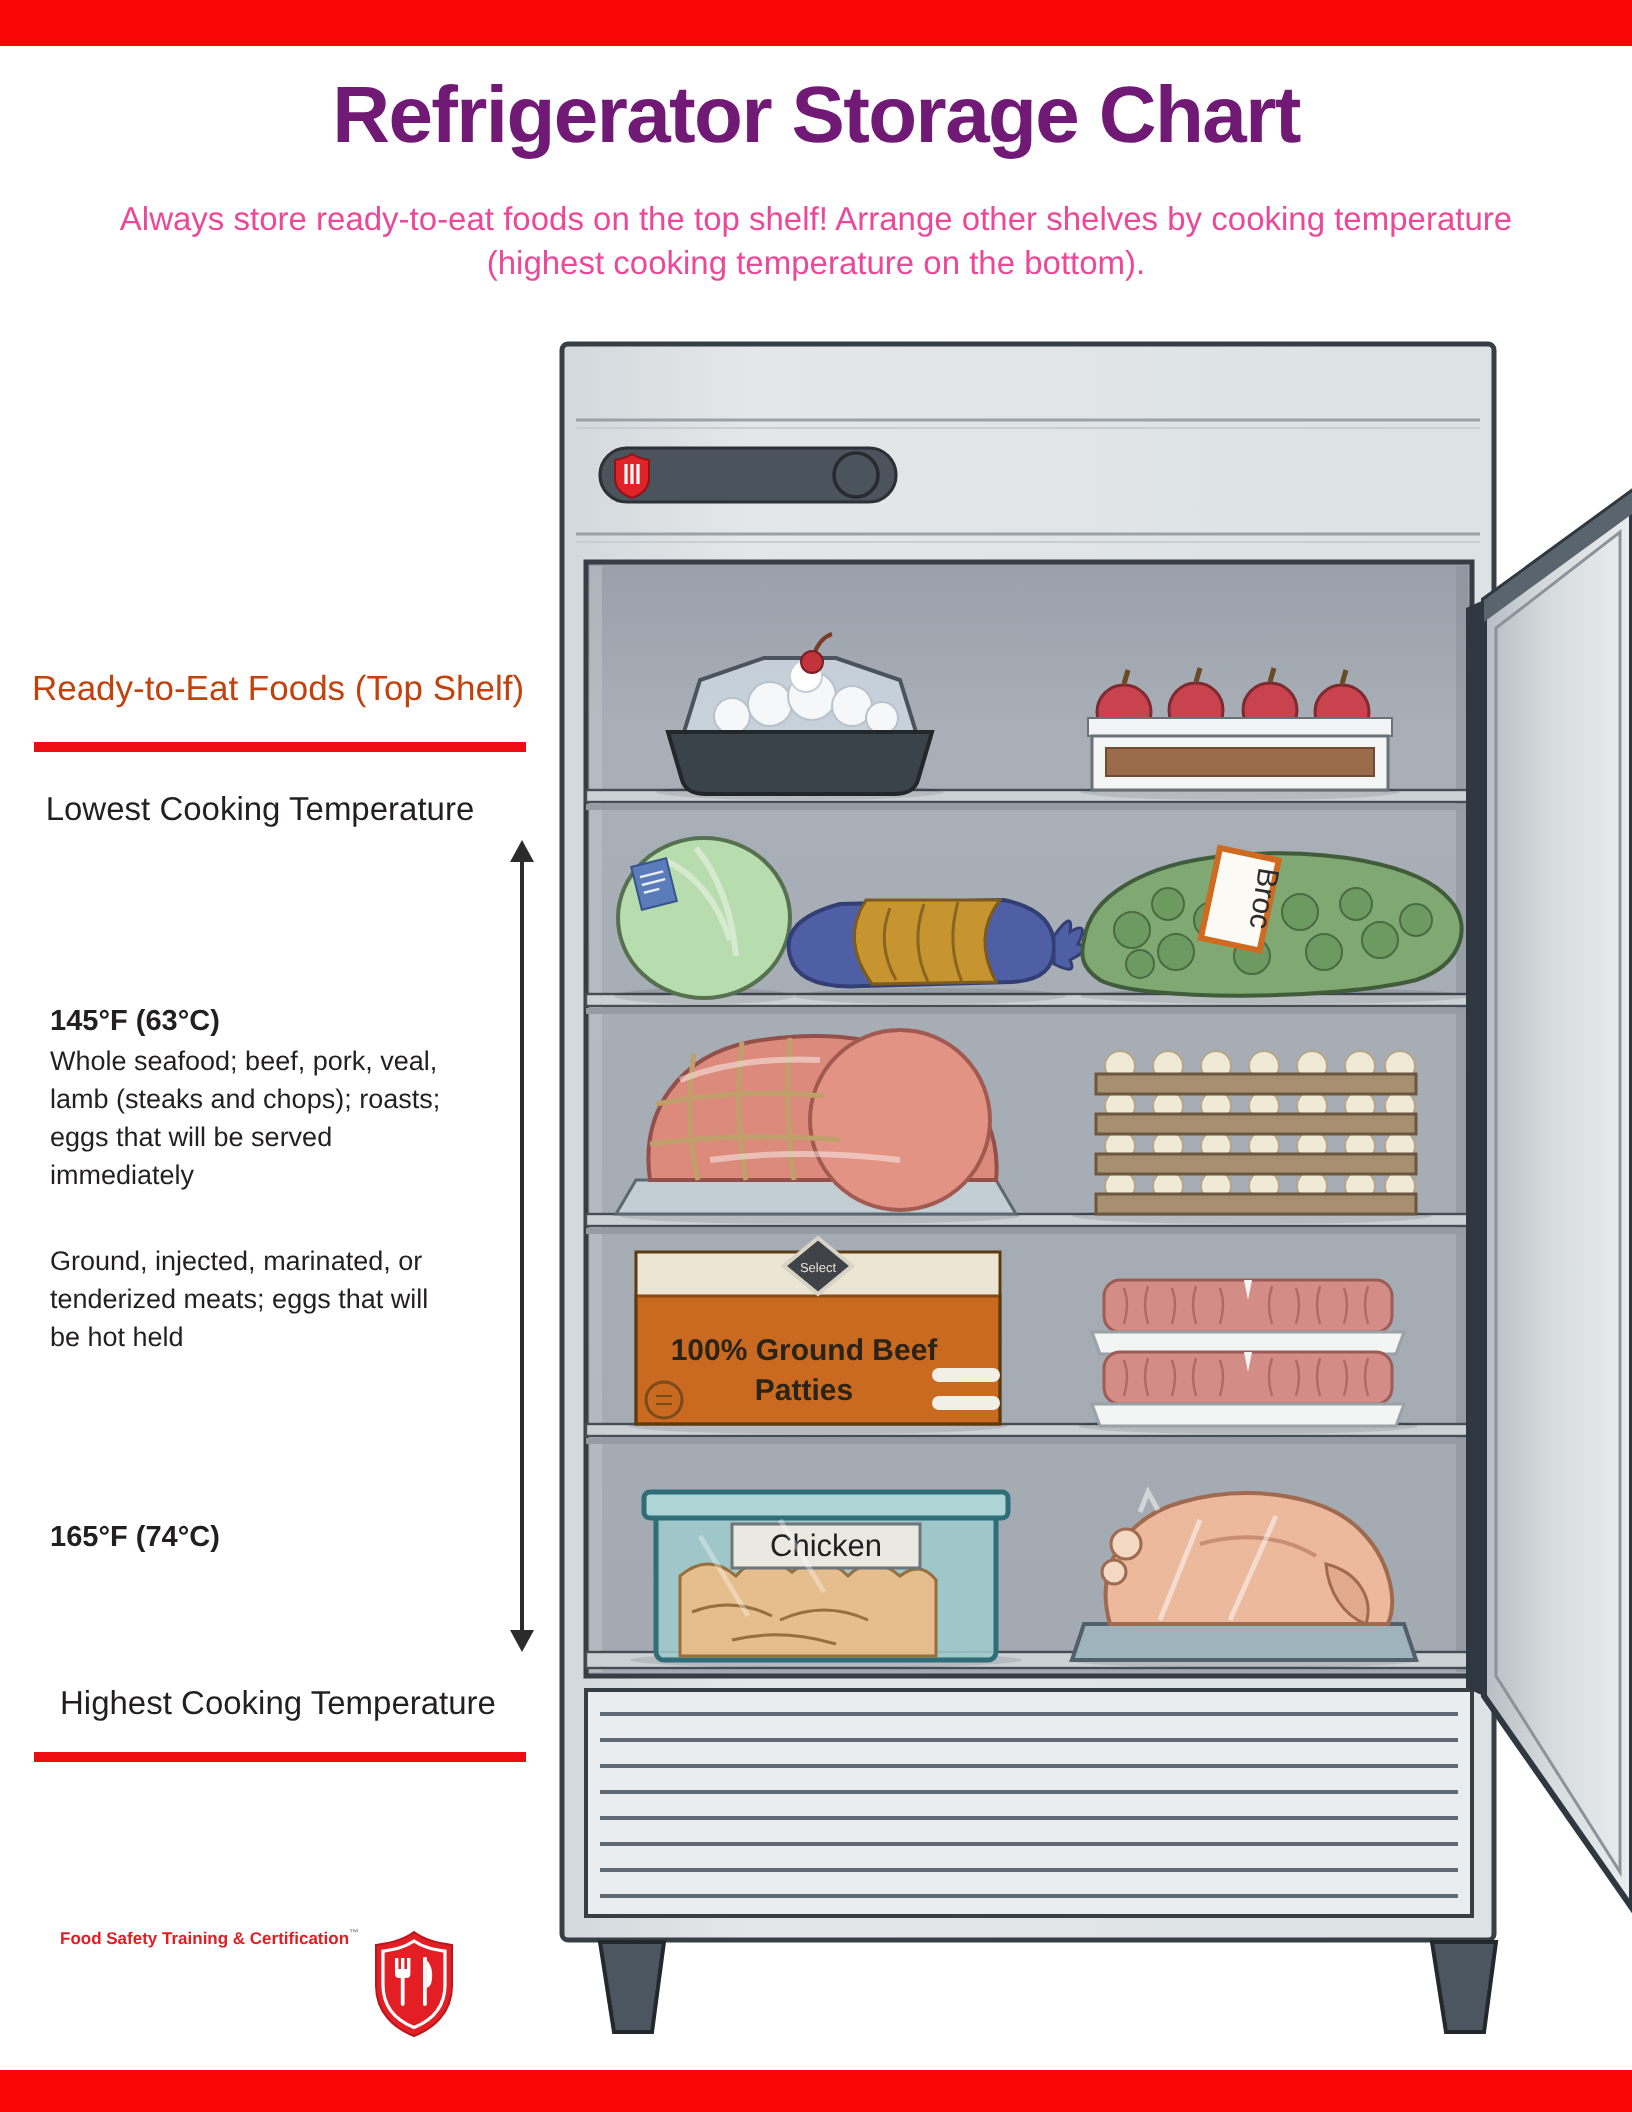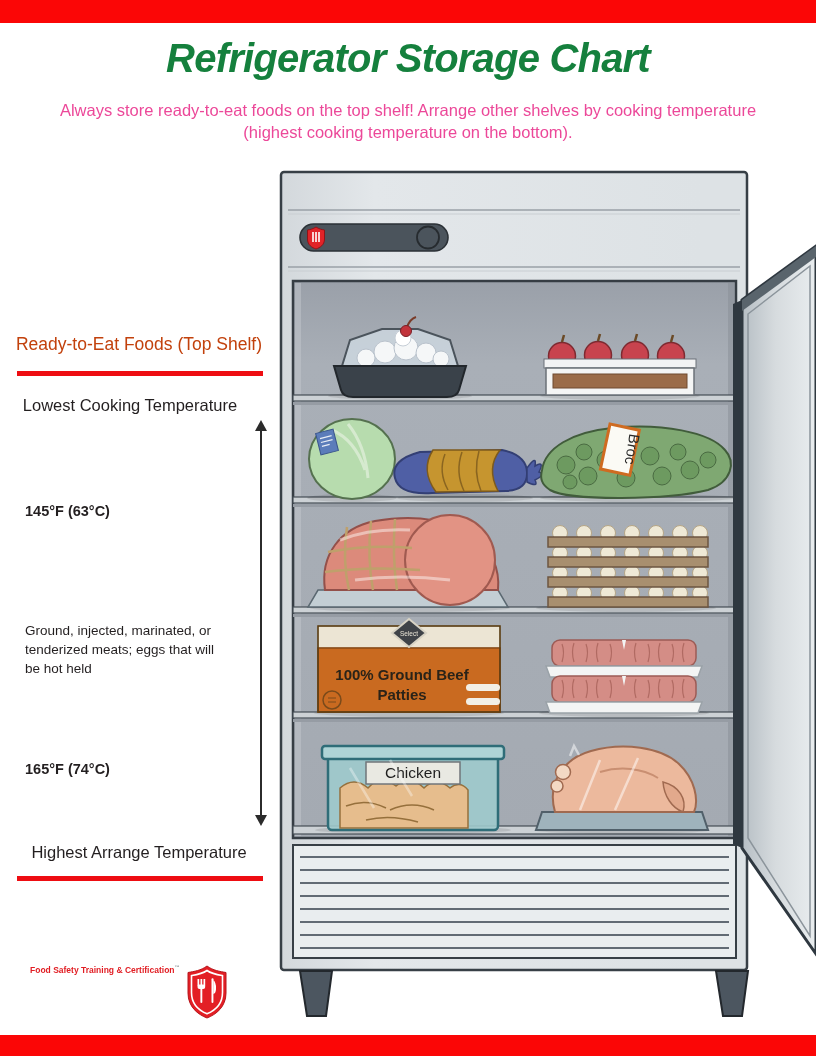--- a/index.html
+++ b/index.html
@@ -3,21 +3,21 @@
 <meta charset="utf-8">
 <style>
   html,body{margin:0;padding:0;background:#ffffff;}
   .page{position:relative;width:816px;height:1056px;background:#ffffff;overflow:hidden;
         font-family:"Liberation Sans",sans-serif;color:#231f20;}
   .red-bar{position:absolute;left:0;width:816px;background:#fb0606;}
   .red-bar.top{top:0;height:23px;}
   .red-bar.bottom{top:1035px;height:21px;}
 
   .title{position:absolute;top:36px;left:0;width:816px;text-align:center;
-         font-size:40px;font-weight:600;letter-spacing:-0.8px;color:#15803d;font-style:italic;}
+         font-size:40px;font-weight:600;letter-spacing:-0.8px;color:#701a75;}
   .subtitle{position:absolute;top:99px;left:38px;width:740px;text-align:center;
             font-size:16.5px;line-height:1.35;white-space:pre-line;color:#ec4899;}
 
   
   .rte-label{position:absolute;top:334px;left:0;width:278px;text-align:center;font-size:17.5px;color:#c2410c;}
   .rule{position:absolute;left:17px;width:246px;height:5px;background:#ee0d12;}
   .rule.r1{top:371px;}
   .rule.r2{top:876px;}
   .lowest-label{position:absolute;top:396px;left:0;width:260px;text-align:center;font-size:16.5px;}
   .highest-label{position:absolute;top:843px;left:0;width:278px;text-align:center;font-size:16.5px;}
@@ -54,37 +54,41 @@
   <div class="title">Refrigerator Storage Chart</div>
   <div class="subtitle">Always store ready-to-eat foods on the top shelf! Arrange other shelves by cooking temperature
 (highest cooking temperature on the bottom).</div>
 
   <div class="rte-label">Ready-to-Eat Foods (Top Shelf)</div>
   <div class="rule r1"></div>
   <div class="lowest-label">Lowest Cooking Temperature</div>
 
   <div class="temp-block tb-145">
     <div class="temp-title">145°F (63°C)</div>
+    <div class="temp-desc">Whole seafood; beef, pork, veal,
+lamb (steaks and chops); roasts;
+eggs that will be served
+immediately</div>
   </div>
   <div class="temp-block tb-155">
     <div class="temp-desc">Ground, injected, marinated, or
 tenderized meats; eggs that will
 be hot held</div>
   </div>
   <div class="temp-block tb-165">
     <div class="temp-title">165°F (74°C)</div>
   </div>
 
   <div class="range-arrow">
     <div class="tri up"></div>
     <div class="line"></div>
     <div class="tri down"></div>
   </div>
 
-  <div class="highest-label">Highest Arrange Temperature</div>
+  <div class="highest-label">Highest Cooking Temperature</div>
   <div class="rule r2"></div>
 
   <div class="fridge-wrap">
   <svg width="546" height="862" viewBox="0 0 546 862">
     <defs>
       <linearGradient id="doorGrad" x1="0" y1="0" x2="1" y2="0">
         <stop offset="0" stop-color="#b6bec4"></stop>
             <stop offset="0.45" stop-color="#d6dbde"></stop>
             <stop offset="1" stop-color="#e9edef"></stop>
       </linearGradient>

